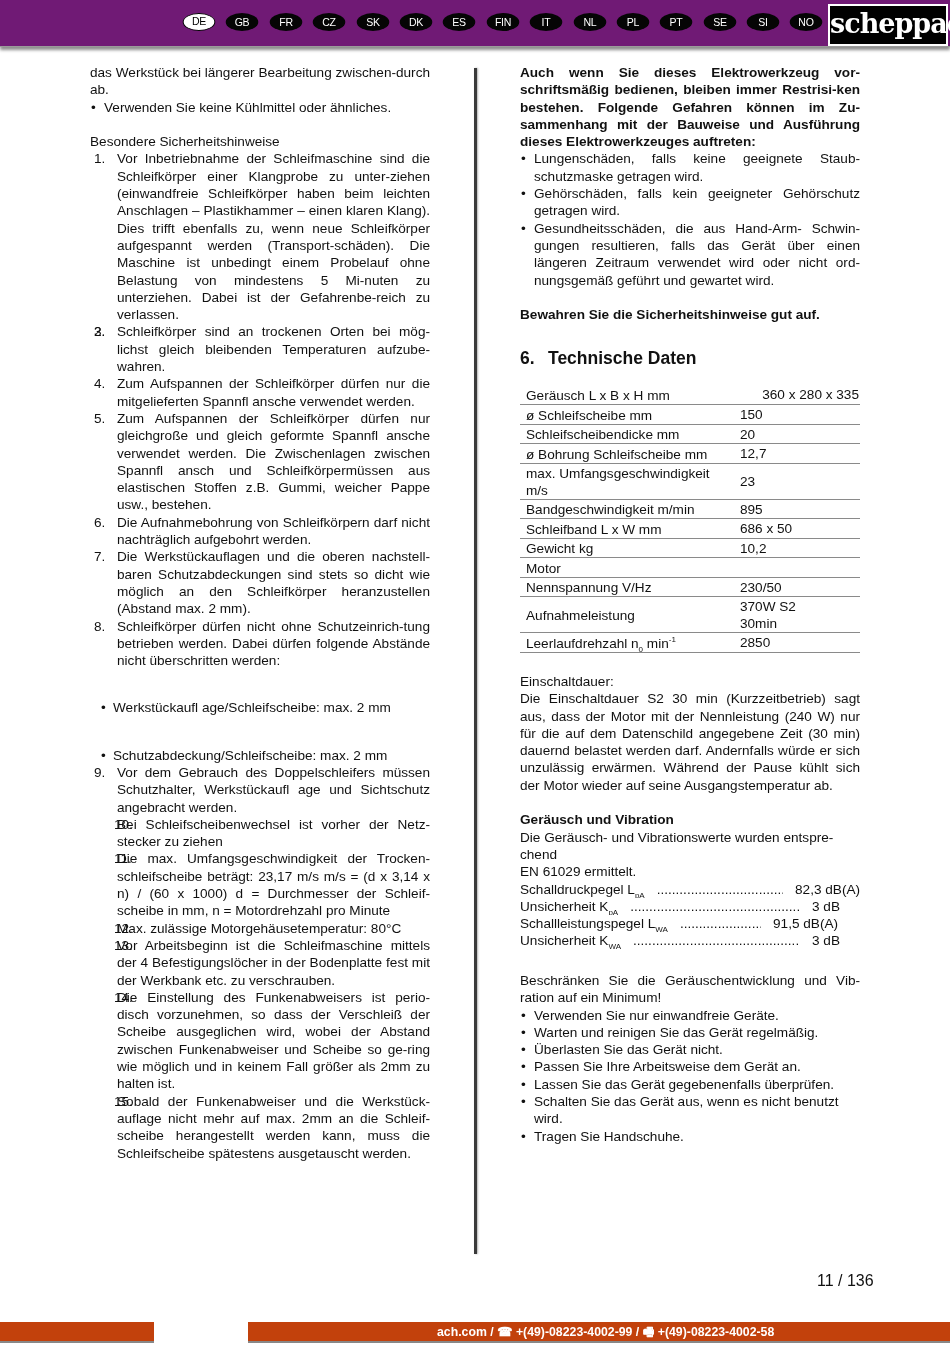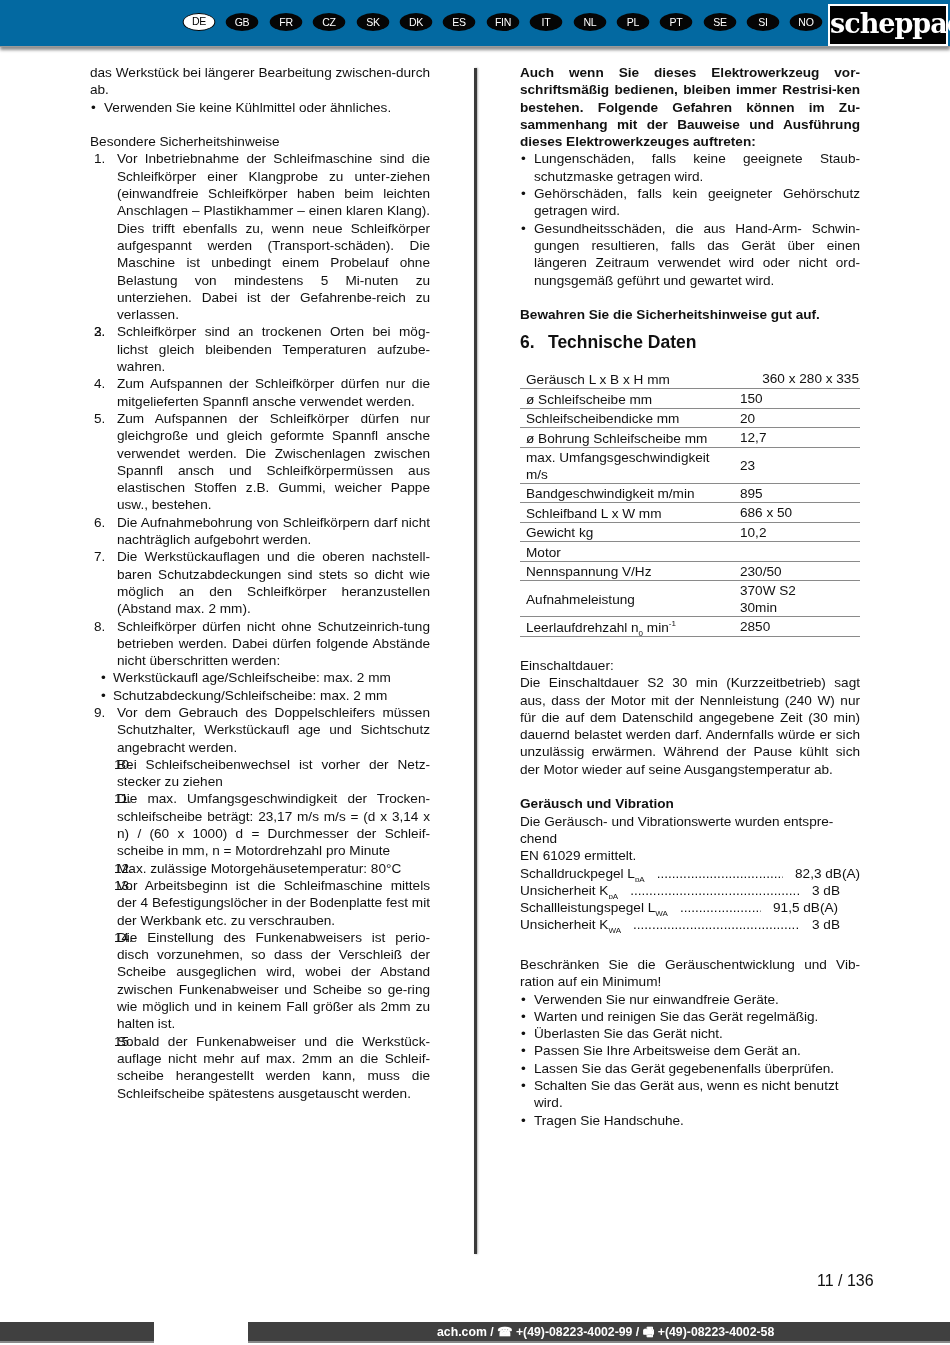--- a/index.html
+++ b/index.html
@@ -1,20 +1,20 @@
 <!DOCTYPE html>
 <html><head>
 <meta charset="utf-8">
 <style>
   * { box-sizing: border-box; margin: 0; padding: 0; }
   html, body { width: 950px; height: 1345px; background: #ffffff; overflow: hidden; }
   body { position: relative; font-family: "Liberation Sans", sans-serif; color: #111; font-size: 13.6px; line-height: 17.3px; }
 
   
-  .header { position: absolute; left: 0; top: 0; width: 950px; height: 47px; background: #0369a1;
+  .header { position: absolute; left: 0; top: 0; width: 950px; height: 47px; background: #701a75;
     box-shadow: 0 3px 3px rgba(0,0,0,0.45); border-bottom: 1px solid #9a9a9a; }
   .langs { position: absolute; top: 13px; left: 182px; display: flex; gap: 9.4px; }
   .lang { width: 34px; height: 18px; border-radius: 50%; background: #050505; color: #fff;
     font-family: "Liberation Sans", sans-serif; font-size: 11px; line-height: 18px; text-align: center;
     letter-spacing: -0.3px; cursor: pointer; transform: scaleX(0.96); }
   .lang.active { background: #fff; color: #000; border: 1.5px solid #000; line-height: 15px; }
   .logo { position: absolute; right: 2px; top: 4px; width: 120px; height: 42px; background: #000;
     border: 2px solid #fff; color: #fff; font-family: "DejaVu Serif", serif; font-size: 27px;
     line-height: 36px; text-align: center; letter-spacing: -1px; font-weight: bold; }
 
@@ -28,44 +28,44 @@
   p, .line { text-align: justify; }
   .blank { height: 17.3px; }
 
   .bullet { position: relative; padding-left: 14px; text-align: justify; }
   .bullet::before { content: "•"; position: absolute; left: 1px; top: 0; }
 
   ol.num { list-style: none; }
   ol.num li { position: relative; padding-left: 27px; text-align: justify; }
   ol.num li .n { position: absolute; left: 4px; top: 0; }
   ol.num li .n.two { left: 16px; margin-left: 8px; }
-  .sub-bullet { position: relative; padding-left: 23px; }
+  .sub-bullet { position: relative; padding-left: 23px; margin-top: 30px; }
   .sub-bullet::before { content: "•"; position: absolute; left: 11px; }
 
   .bold { font-weight: bold; }
 
-  h2.section { font-size: 17.5px; font-weight: bold; line-height: 22px; margin-top: 8px; margin-bottom: 16px; }
+  h2.section { font-size: 17.5px; font-weight: bold; line-height: 22px; margin-top: 24px; margin-bottom: 16px; }
   h2.section .num { display: inline-block; width: 28px; }
 
   table.specs { width: 340px; border-collapse: collapse; font-size: 13.6px; }
   table.specs td { border-bottom: 1.5px solid #8a8a8a; padding: 1px 6px 0 6px; height: 19.5px; line-height: 17px; vertical-align: middle; }
   table.specs td.v { text-align: left; width: 120px; padding: 0; }
   table.specs td.v.wide { text-align: right; padding-right: 1px; }
   sub, sup { font-size: 8px; line-height: 0; }
 
   .dotline { display: flex; white-space: nowrap; overflow: hidden; gap: 12px; }
   .dotline .lbl { flex: none; }
   .dotline .dots { flex: 1; overflow: hidden; white-space: nowrap; }
   .dotline .dots::after { content: "....................................................................................................................."; }
   .dotline .val { flex: none; }
 
   .page-num { position: absolute; left: 817px; top: 1272px; font-size: 16px; }
 
   
-  .footer { position: absolute; left: 0; top: 1322px; width: 950px; height: 21px; background: #404040;
+  .footer { position: absolute; left: 0; top: 1322px; width: 950px; height: 21px; background: #c2410c;
     border-bottom: 2px solid #888; }
   .footer .gap { position: absolute; left: 154px; top: 0; width: 94px; height: 21px; background: #fff; }
   .footer .contact { position: absolute; left: 437px; top: 3px; color: #fff; font-weight: bold; font-size: 12.3px; line-height: 15px; white-space: nowrap; }
 </style>
 </head>
 <body>
 
 <div class="header">
   <div class="langs">
     <div class="lang active">DE</div>

